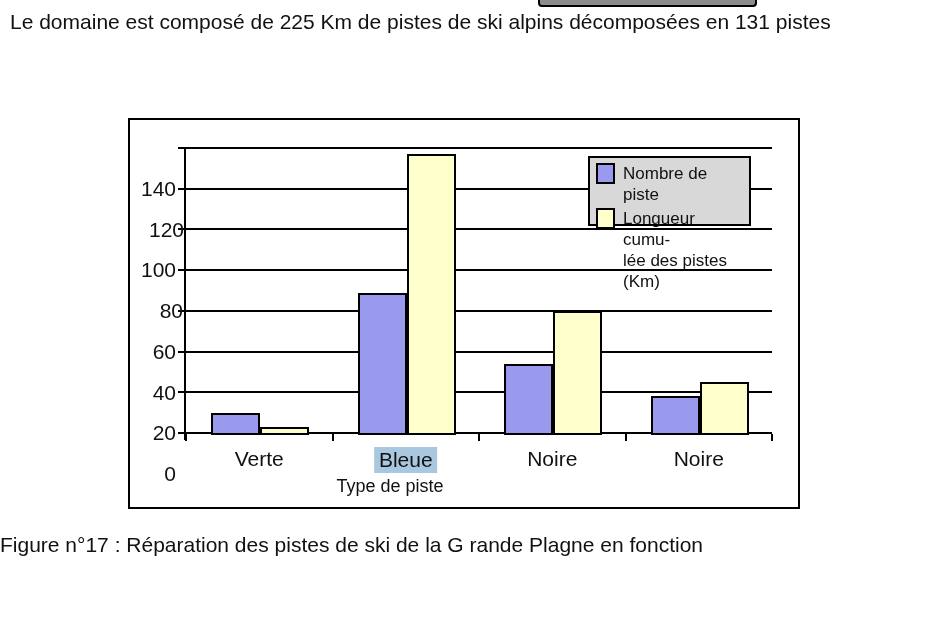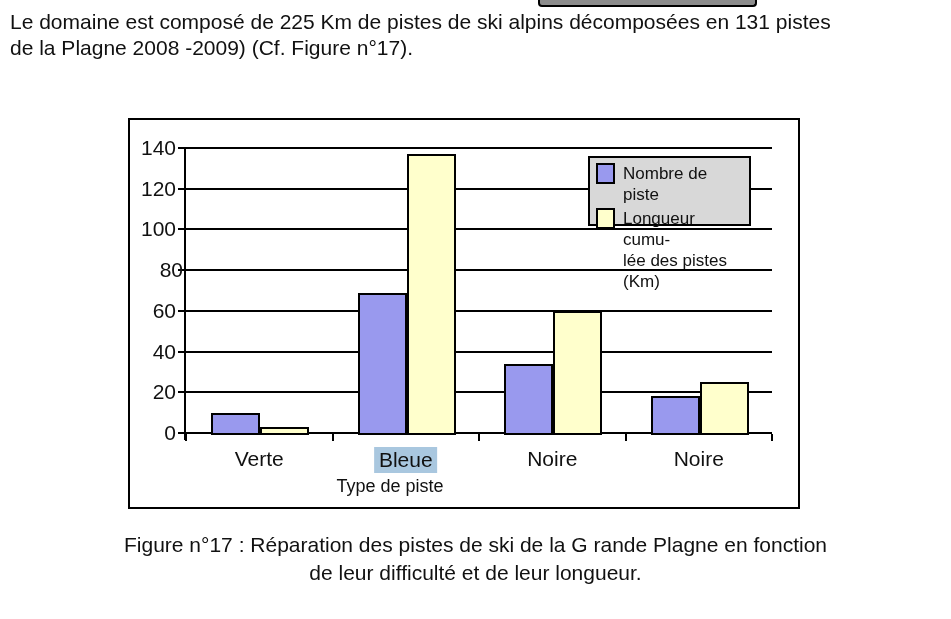--- a/index.html
+++ b/index.html
@@ -18,46 +18,45 @@
   
   #chart-frame{
     position:absolute;left:128px;top:118px;width:668px;height:387px;
     border:2px solid #000;background:#fff;
   }
   .gridline{position:absolute;height:2px;background:#000;}
   .yaxis{position:absolute;width:2px;background:#000;}
   .xaxis{position:absolute;height:2px;background:#000;}
   .ytickmark{position:absolute;width:8px;height:2px;background:#000;}
   .xtickmark{position:absolute;width:2px;height:7px;background:#000;}
-  .ylabel{position:absolute;width:46px;text-align:right;font-size:21px;line-height:22px;}
+  .ylabel{position:absolute;width:46px;text-align:right;font-size:21px;line-height:22px;margin-top:41px;}
   .bar{position:absolute;box-sizing:border-box;border:2px solid #000;}
   .xlabel{position:absolute;font-size:21px;transform:translateX(-50%);white-space:nowrap;top:327px;}
   .xlabel.hl{padding:1px 5px;}
   .axis-title{position:absolute;left:260px;top:356px;transform:translateX(-50%);font-size:18px;white-space:nowrap;}
   .legend{
     position:absolute;left:458px;top:36px;width:163px;height:70px;
     border:2px solid #000;box-sizing:border-box;z-index:5;
     padding:5px 3px 0 6px;
   }
   .legend-row{display:flex;align-items:flex-start;gap:8px;margin-bottom:3px;}
   .swatch{width:19px;height:21px;border:2px solid #000;box-sizing:border-box;flex:0 0 auto;background:#fff;}
   .legend-label{font-size:17px;line-height:21px;}
   .pre{white-space:pre-line;}
-  .caption{position:absolute;left:0;top:531px;width:951px;text-align:center;}
+  .caption{position:absolute;left:0;top:531px;width:951px;}
   .caption-line{font-size:21px;line-height:28px;}
   .caption-source{font-size:17px;line-height:20px;margin-top:3px;}
 </style>
 </head>
 <body>
 
 <div class="cutbar"></div>
 
 <div class="intro">
   <div>Le domaine est composé de 225 Km de pistes de ski alpins décomposées en 131 pistes</div>
-  <div>de la Plagne 2008 -2009) (Cf. Figure n°17).</div>
 </div>
 
 <div id="chart-frame">
   <div class="legend" style="background: rgb(216, 216, 216);">
     <div class="legend-row">
       <span class="swatch" style="background: rgb(153, 153, 238);"></span>
       <span class="legend-label">Nombre de piste</span>
     </div>
     <div class="legend-row">
       <span class="swatch" style="background: rgb(255, 255, 204);"></span>
@@ -79,21 +78,21 @@
     <div class="ytickmark" style="left: 48px; top: 189.857px;"></div>
     <div class="ylabel" style="left: 0px; top: 179.857px;">60</div>
     <div class="gridline" style="left: 56px; top: 149.143px; width: 586px;"></div>
     <div class="ytickmark" style="left: 48px; top: 149.143px;"></div>
     <div class="ylabel" style="left: 0px; top: 139.143px; padding-left: 7px;">80</div>
     <div class="gridline" style="left: 56px; top: 108.429px; width: 586px;"></div>
     <div class="ytickmark" style="left: 48px; top: 108.429px;"></div>
     <div class="ylabel" style="left: 0px; top: 98.4286px;">100</div>
     <div class="gridline" style="left: 56px; top: 67.7143px; width: 586px;"></div>
     <div class="ytickmark" style="left: 48px; top: 67.7143px;"></div>
-    <div class="ylabel" style="left: 0px; top: 57.7143px;">120</div>
+    <div class="ylabel" style="left: 8px; top: 57.7143px;">120</div>
     <div class="gridline" style="left: 56px; top: 27px; width: 586px;"></div>
     <div class="ytickmark" style="left: 48px; top: 27px;"></div>
     <div class="ylabel" style="left: 0px; top: 17px;">140</div>
     <div class="yaxis" style="left: 54px; top: 28px; height: 292px;"></div>
     <div class="xaxis" style="left: 56px; top: 312px; width: 586px;"></div>
     <div class="xtickmark" style="left: 55px; top: 314px;"></div>
     <div class="xtickmark" style="left: 201.5px; top: 314px;"></div>
     <div class="xtickmark" style="left: 348px; top: 314px;"></div>
     <div class="xtickmark" style="left: 494.5px; top: 314px;"></div>
     <div class="xtickmark" style="left: 641px; top: 314px;"></div>
@@ -106,14 +105,13 @@
     <div class="bar" style="left: 374px; top: 244px; width: 49px; height: 71px; background: rgb(153, 153, 238);"></div>
     <div class="bar" style="left: 423px; top: 191px; width: 49px; height: 124px; background: rgb(255, 255, 204);"></div>
     <div class="xlabel" style="left: 422.25px;">Noire</div>
     <div class="bar" style="left: 521px; top: 276px; width: 49px; height: 39px; background: rgb(153, 153, 238);"></div>
     <div class="bar" style="left: 570px; top: 262px; width: 49px; height: 53px; background: rgb(255, 255, 204);"></div>
     <div class="xlabel" style="left: 568.75px;">Noire</div>
   </div>
 
 <div class="caption">
   <div class="caption-line">Figure n°17 : Réparation des pistes de ski de la G rande Plagne en fonction</div>
-  <div class="caption-line">de leur difficulté et de leur longueur.</div>
 </div>
 
 </body></html>

